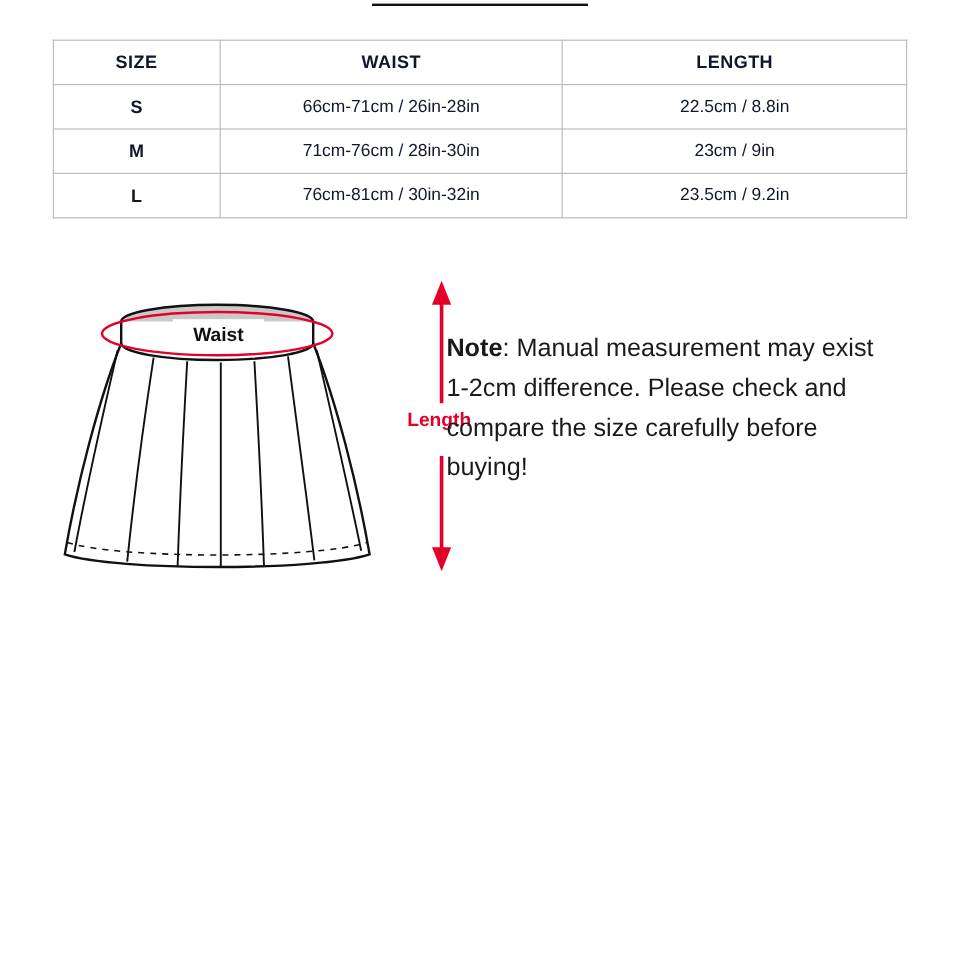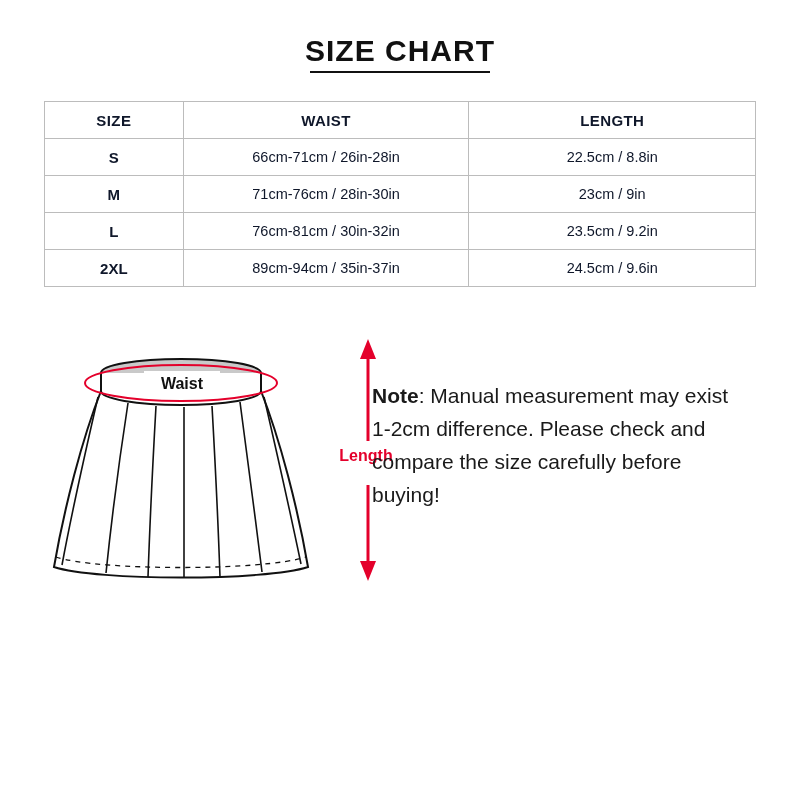--- a/index.html
+++ b/index.html
@@ -113,21 +113,20 @@
     color: #1a1a1a;
   }
   .note b { font-weight: bold; }
 
 </style>
 </head>
 <body>
 
 <div class="page">
 
-  <div class="title">SIZE CHART</div>
   <div class="title-underline"></div>
 
   <div class="table-wrap">
     <table class="size-table">
       <colgroup>
         <col class="c-size">
         <col class="c-waist">
         <col class="c-length">
       </colgroup>
       <thead>
@@ -145,25 +144,20 @@
         </tr>
         <tr>
           <td class="size-col">M</td>
           <td>71cm-76cm / 28in-30in</td>
           <td>23cm / 9in</td>
         </tr>
         <tr>
           <td class="size-col">L</td>
           <td>76cm-81cm / 30in-32in</td>
           <td>23.5cm / 9.2in</td>
-        </tr>
-        <tr>
-          <td class="size-col">2XL</td>
-          <td>89cm-94cm / 35in-37in</td>
-          <td>24.5cm / 9.6in</td>
         </tr>
       </tbody>
     </table>
   </div>
 
   <div class="lower">
 
     <div class="skirt-box">
       <svg width="290" height="280" viewBox="0 0 290 280">
 

